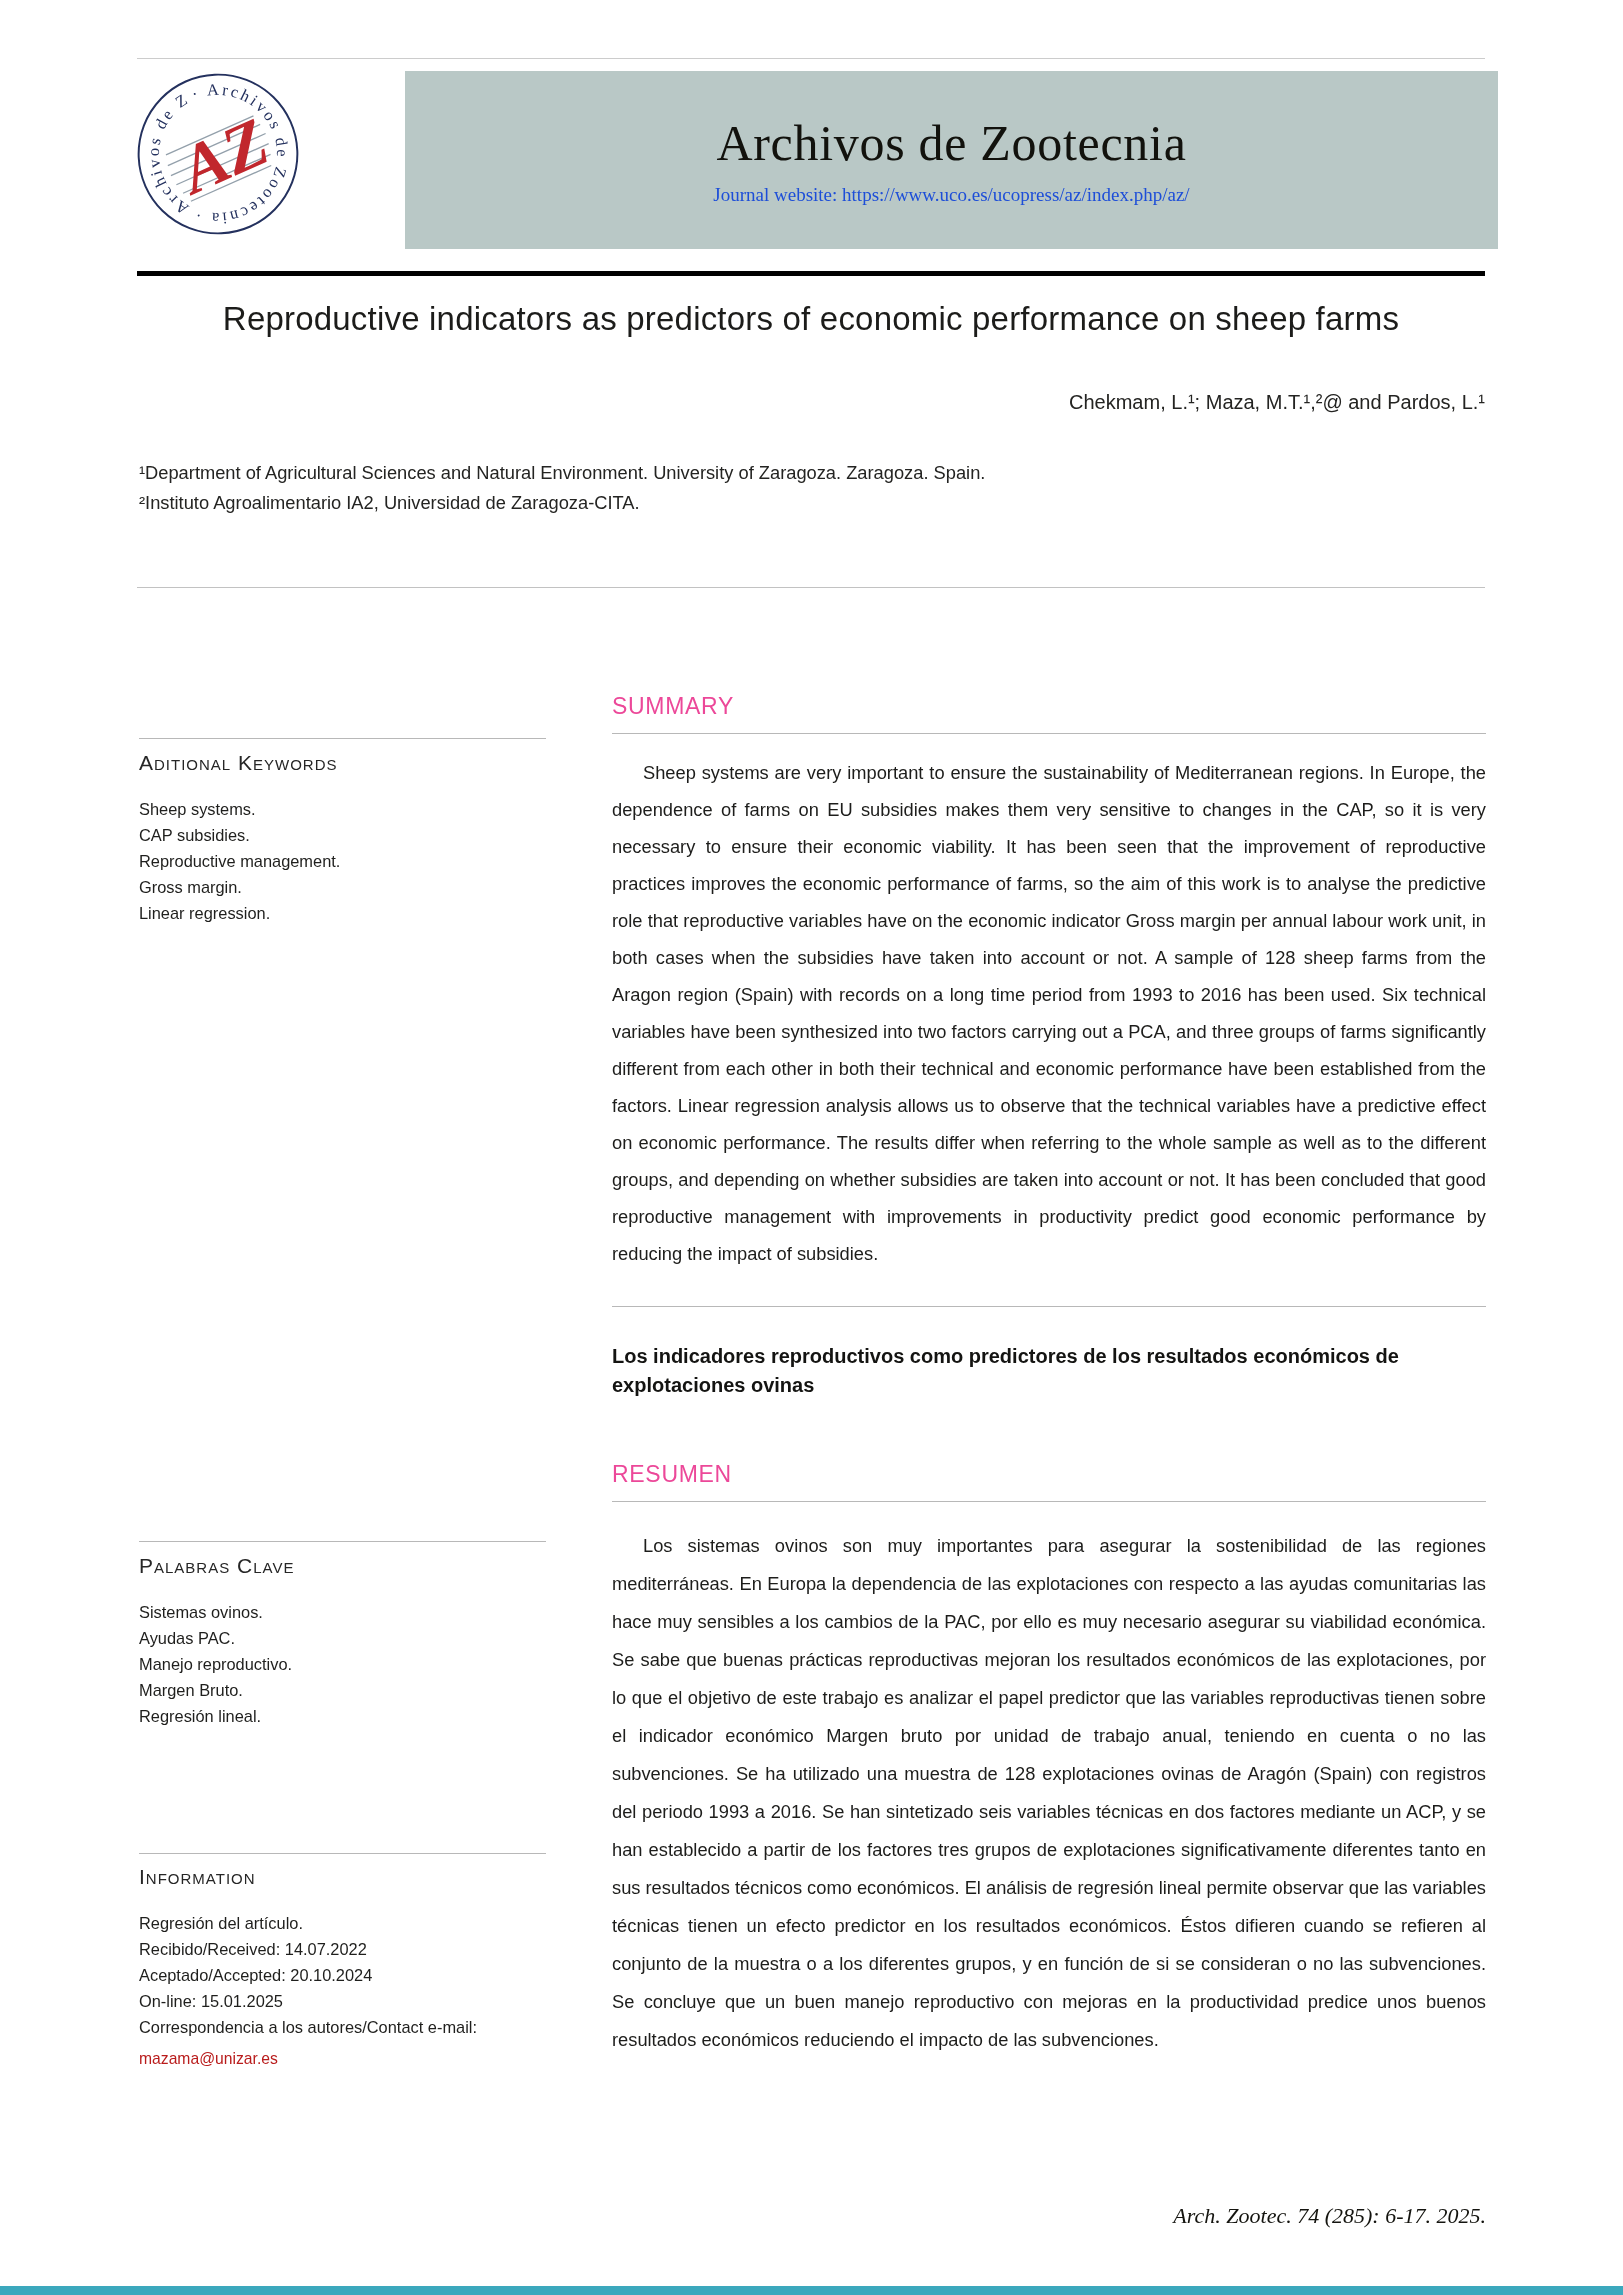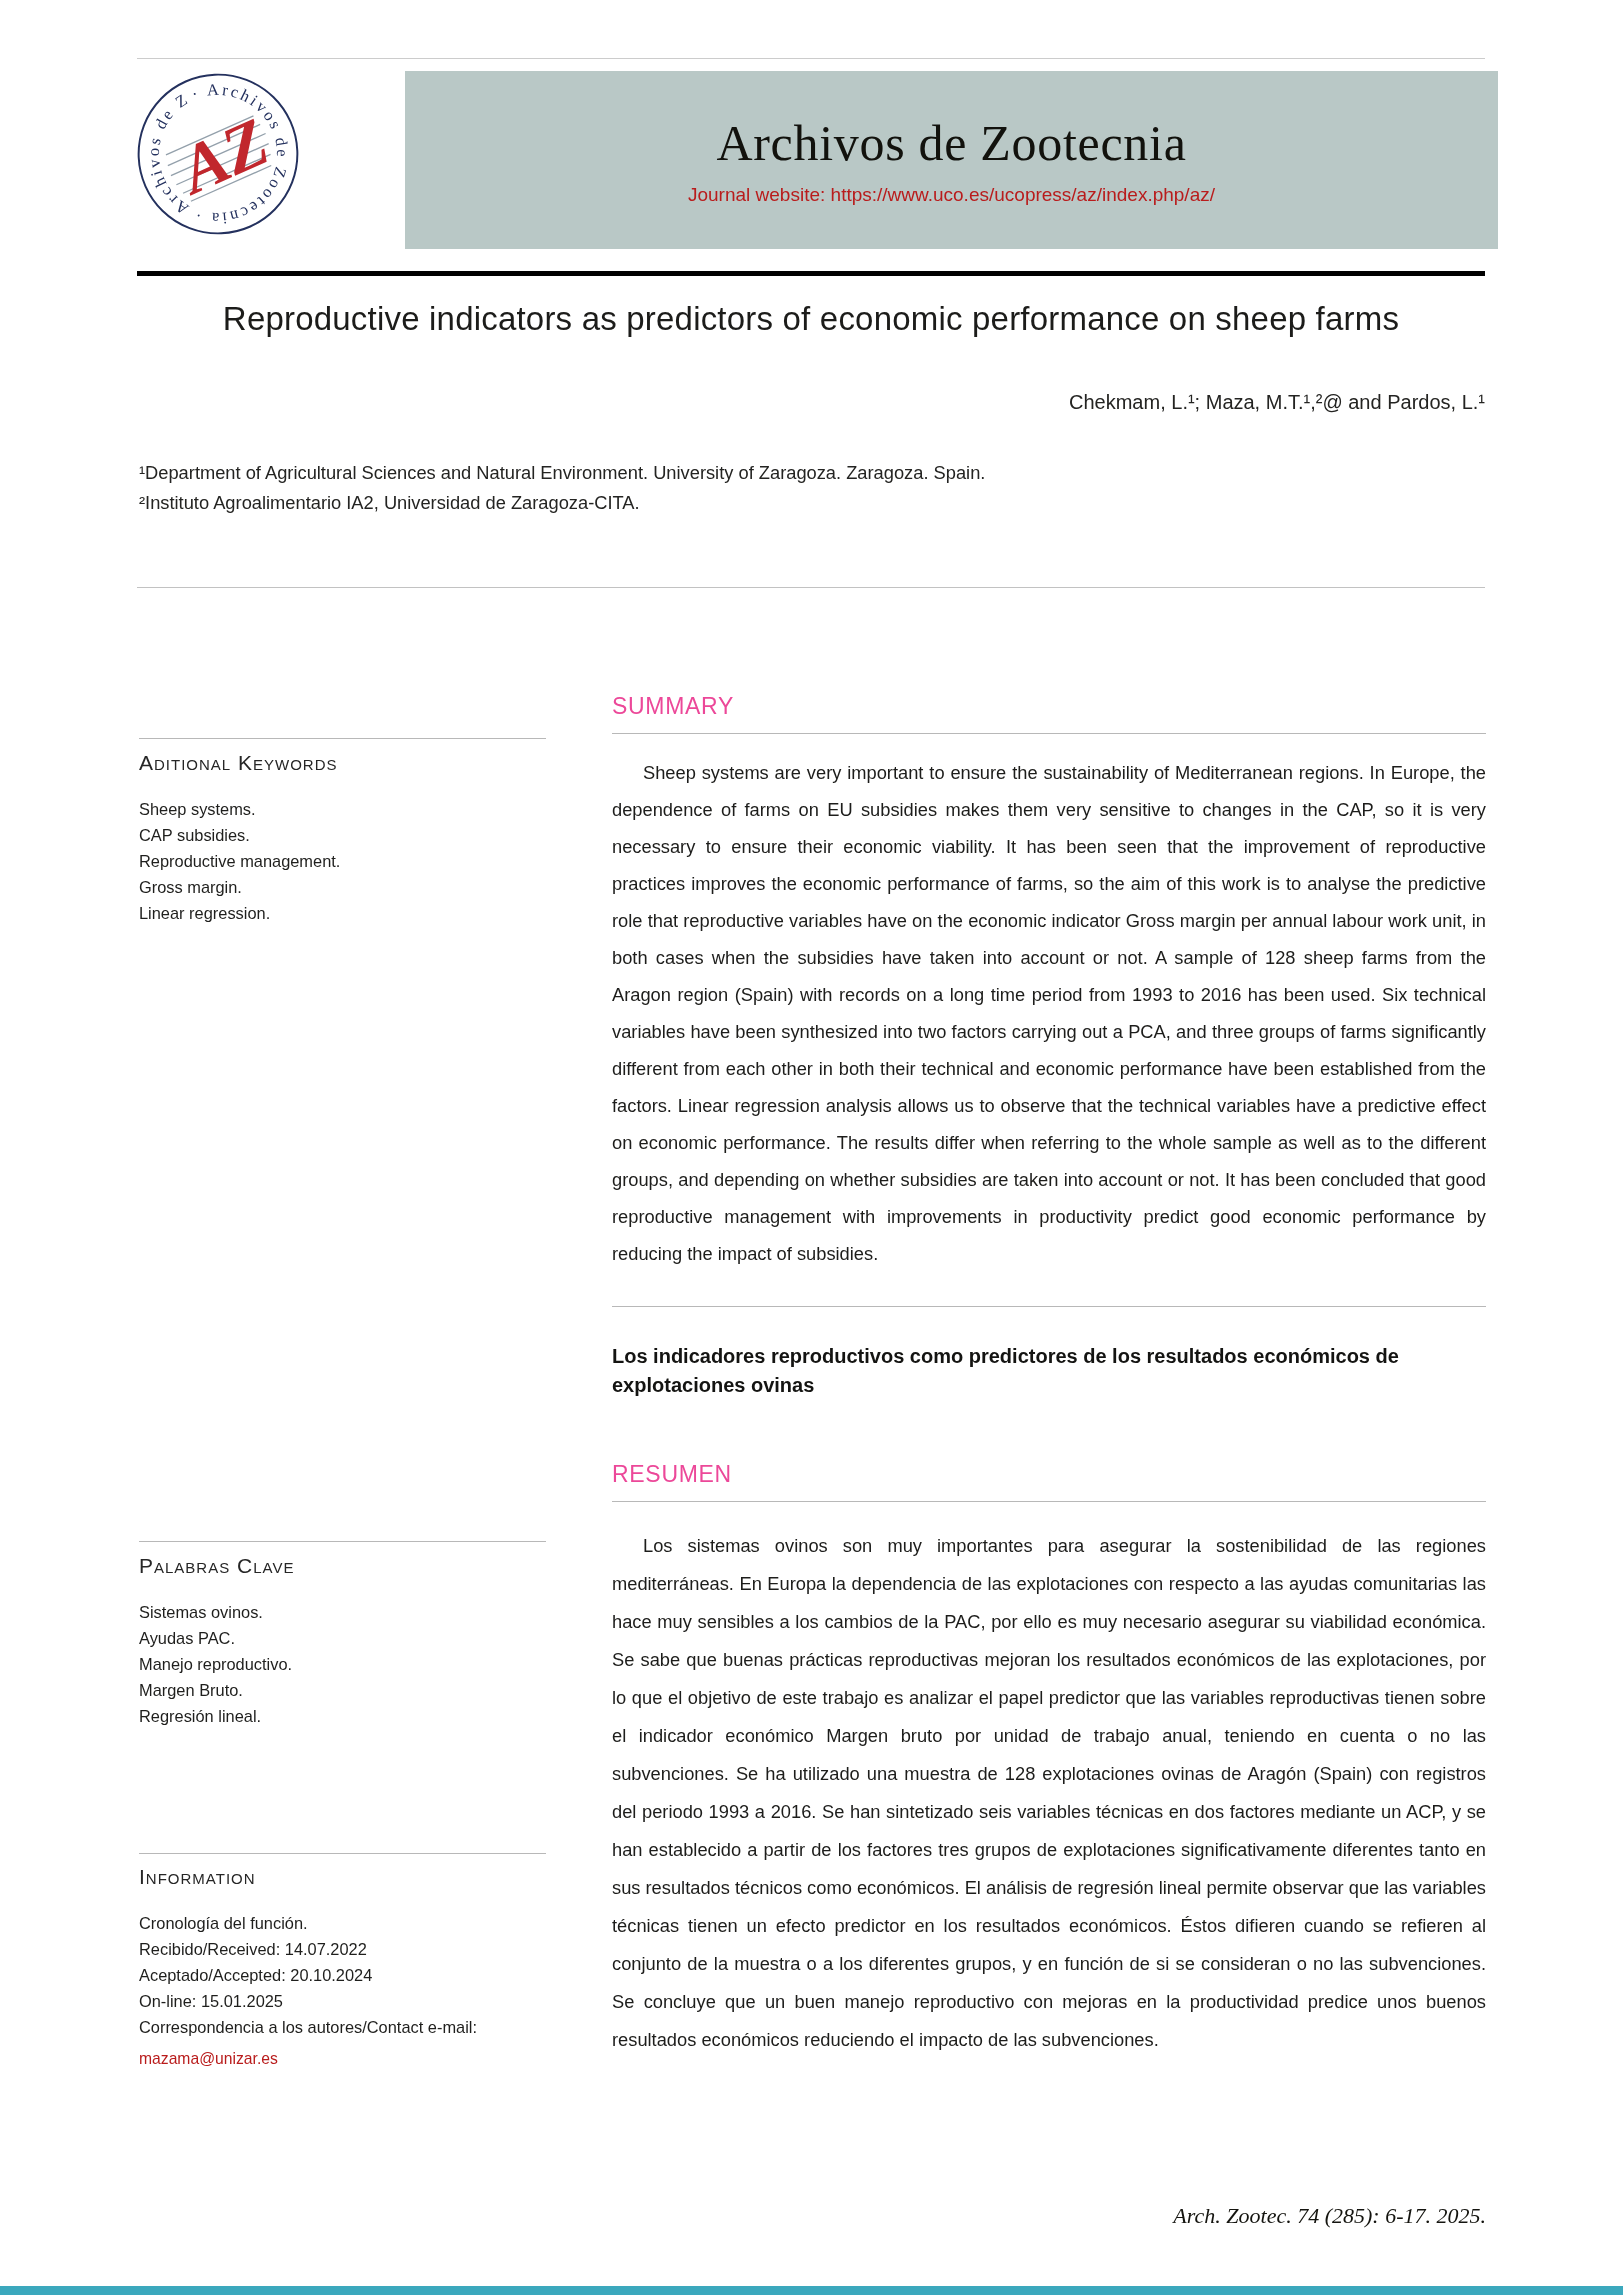--- a/index.html
+++ b/index.html
@@ -30,22 +30,22 @@
     background: var(--banner-bg, #b9c8c6);
     display: flex; flex-direction: column; align-items: center; justify-content: center;
     gap: 11.8px;
     margin-left: 12px;
   }
   .journal-title {
     font-family: "Liberation Serif", serif;
     font-size: 50px; color: #12120d; letter-spacing: 0.7px;
   }
   .journal-site {
-    font-family: Liberation Sans, sans-serif;
-    font-size: 19px; color: #b91c1c;
+    font-family: Liberation Serif, serif;
+    font-size: 19px; color: #1d4ed8;
   }
   .journal-site .url { cursor: pointer; }
 
   .header-bar {
     position: absolute; left: 137px; top: 271px; width: 1348px; height: 5.2px;
     background: #000000;
   }
 
   
   .article-title {
@@ -176,21 +176,21 @@
         <div>Ayudas PAC.</div>
         <div>Manejo reproductivo.</div>
         <div>Margen Bruto.</div>
         <div>Regresión lineal.</div>
       </div>
     </div>
 
     <div class="side-section section-information">
       <div class="side-heading">Information</div>
       <div class="side-list">
-        <div>Cronología del función.</div>
+        <div>Regresión del artículo.</div>
         <div>Recibido/Received: 14.07.2022</div>
         <div>Aceptado/Accepted: 20.10.2024</div>
         <div>On-line: 15.01.2025</div>
         <div>Correspondencia a los autores/Contact e-mail:</div>
         <div class="email">mazama@unizar.es</div>
       </div>
     </div>
 
   </div>
 

